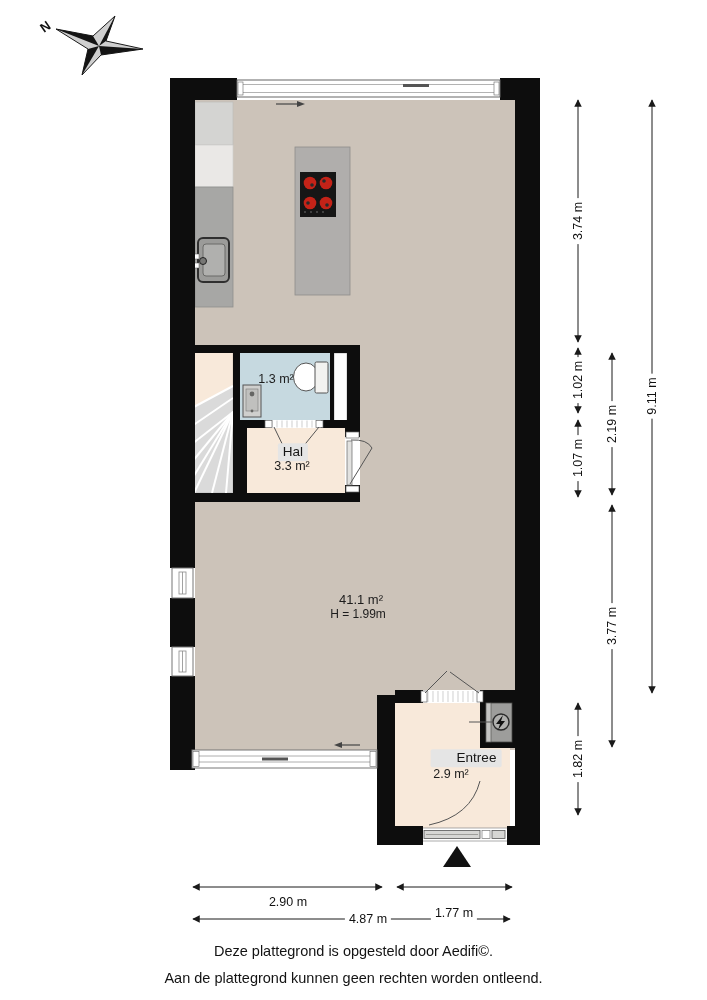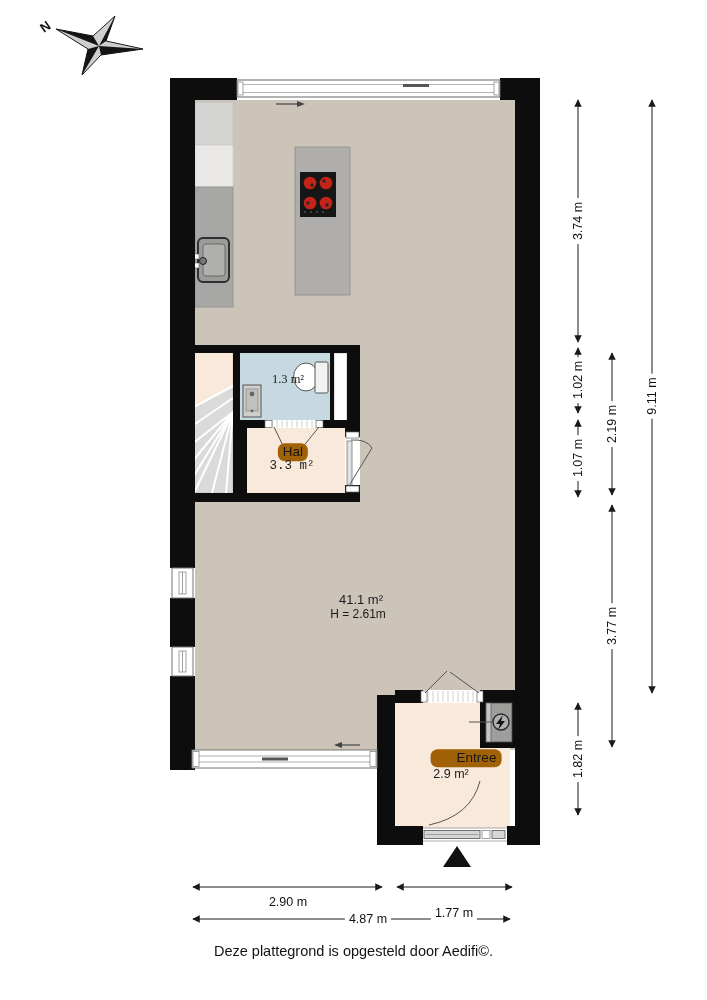--- a/index.html
+++ b/index.html
@@ -3,21 +3,21 @@
 <meta charset="utf-8">
 <style>
   html,body{margin:0;padding:0;background:#ffffff;}
   .canvas{
     position:relative;width:707px;height:1000px;background:#ffffff;overflow:hidden;
     font-family:"Liberation Sans", sans-serif;color:#111;
   }
   .plan-svg{position:absolute;left:0;top:0;width:707px;height:1000px;}
   .pill{
     position:absolute;transform:translate(-50%,-50%);
-    background:#a16207;border-radius:7px;padding:2px 6px;
+    background:#e5e5e5;border-radius:2px;padding:2px 6px;
     font-size:14.5px;color:#151515;white-space:nowrap;line-height:1.15;
   }
   .pill.small{font-size:13.5px;padding:1px 5px;}
   .area{
     position:absolute;transform:translate(-50%,-50%);
     font-size:13px;color:#1c1c1c;white-space:nowrap;line-height:1.1;
   }
   .area.tiny{font-size:12.5px;}
   .area.h{font-size:12px;}
   .dim{
@@ -243,36 +243,37 @@
       <line x1="612" y1="353" x2="612" y2="495" marker-start="url(#arr)" marker-end="url(#arr)"></line>
       <line x1="612" y1="505" x2="612" y2="747" marker-start="url(#arr)" marker-end="url(#arr)"></line>
       <line x1="652" y1="100" x2="652" y2="693" marker-start="url(#arr)" marker-end="url(#arr)"></line>
       <line x1="193" y1="887" x2="382" y2="887" marker-start="url(#arr)" marker-end="url(#arr)"></line>
       <line x1="397" y1="887" x2="512" y2="887" marker-start="url(#arr)" marker-end="url(#arr)"></line>
       <line x1="193" y1="919" x2="510" y2="919" marker-start="url(#arr)" marker-end="url(#arr)"></line>
     </g>
   </svg>
 
   <div class="area" style="left:361px;top:600px;">41.1 m²</div>
-  <div class="area h" style="left:358px;top:615px;">H = 2.61m</div>
+  <div class="area h" style="left:358px;top:615px;">H = 1.99m</div>
 
   <div class="pill small" style="left:293px;top:452px;">Hal</div>
-  <div class="area tiny" style="left:292px;top:467px;font-family:Liberation Mono, monospace;">3.3 m²</div>
-
-  <div class="area tiny" style="left:288px;top:380px;font-family:Liberation Serif, serif;">1.3 m²</div>
+  <div class="area tiny" style="left:292px;top:467px;">3.3 m²</div>
+
+  <div class="area tiny" style="left:276px;top:380px;">1.3 m²</div>
 
   <div class="pill small" style="left:466px;top:758px;padding-left:26px;">Entree</div>
   <div class="area tiny" style="left:451px;top:775px;">2.9 m²</div>
 
   <div class="dim vert" style="left:578px;top:221px;">3.74 m</div>
   <div class="dim vert" style="left:578px;top:380px;">1.02 m</div>
   <div class="dim vert" style="left:578px;top:458px;">1.07 m</div>
   <div class="dim vert" style="left:578px;top:759px;">1.82 m</div>
   <div class="dim vert" style="left:612px;top:424px;">2.19 m</div>
   <div class="dim vert" style="left:612px;top:626px;">3.77 m</div>
   <div class="dim vert" style="left:652px;top:396px;">9.11 m</div>
   <div class="dim" style="left:288px;top:887px;margin-top:15px;">2.90 m</div>
   <div class="dim" style="left:454px;top:887px;margin-top:26px;">1.77 m</div>
   <div class="dim" style="left:368px;top:919px;">4.87 m</div>
 
   <div class="footer-line" style="top:942px;">Deze plattegrond is opgesteld door Aedifi©.</div>
+  <div class="footer-line" style="top:969px;">Aan de plattegrond kunnen geen rechten worden ontleend.</div>
 
 </div>
 
 </body></html>

